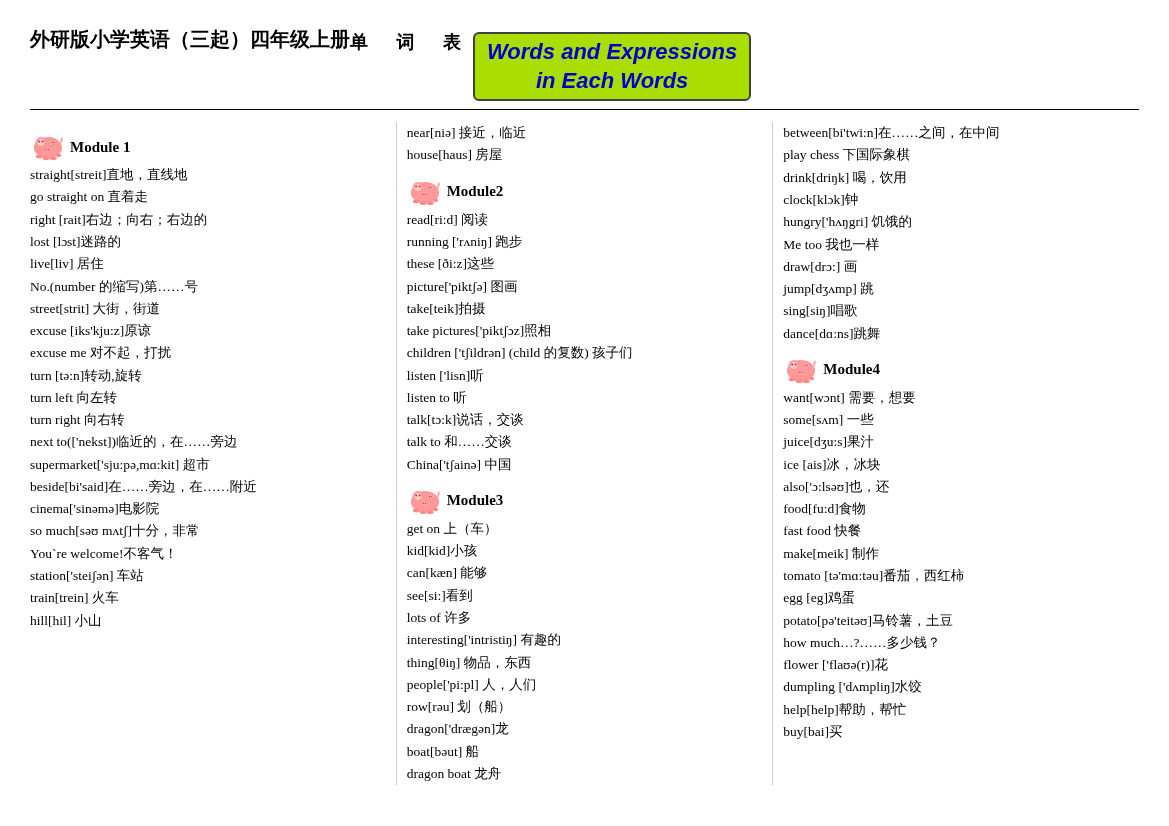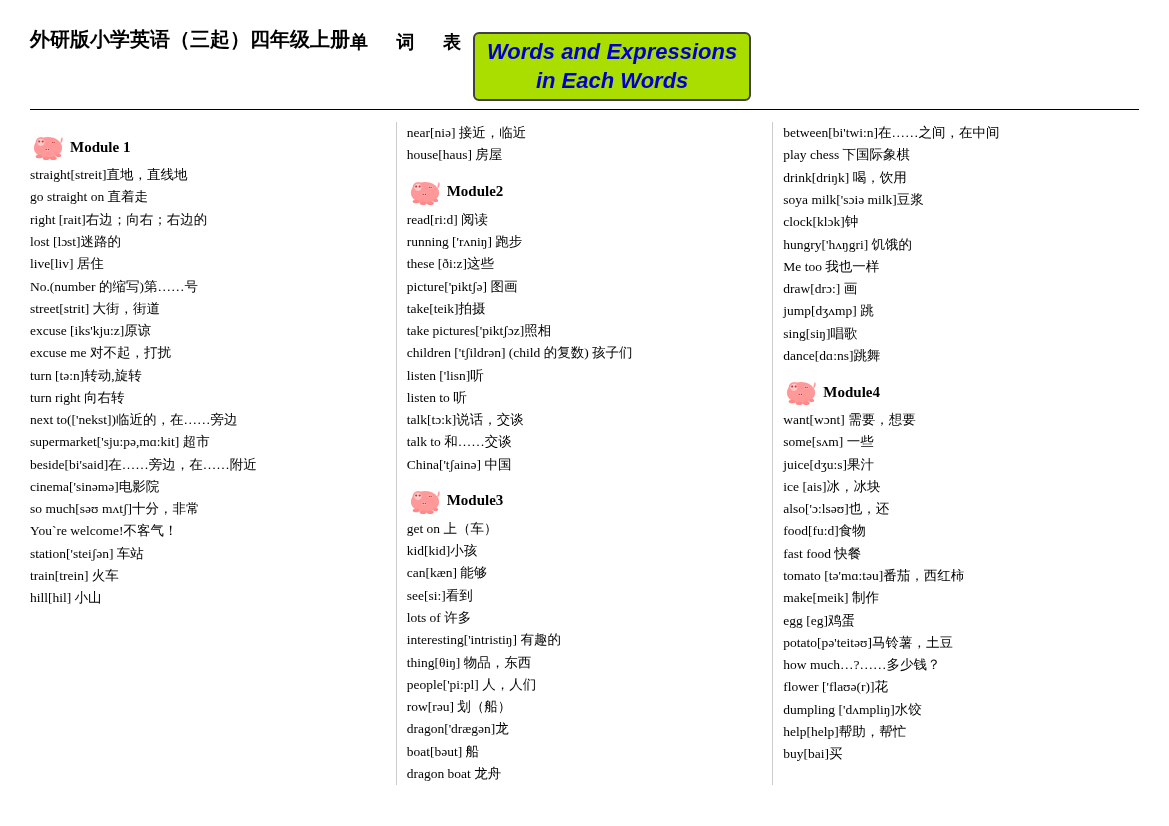--- a/index.html
+++ b/index.html
@@ -139,20 +139,21 @@
         <div class="word-entry">straight[streit]直地，直线地</div>
         <div class="word-entry">go straight on  直着走</div>
         <div class="word-entry">right [rait]右边；向右；右边的</div>
         <div class="word-entry">lost [lɔst]迷路的</div>
         <div class="word-entry">live[liv]  居住</div>
         <div class="word-entry">No.(number 的缩写)第……号</div>
         <div class="word-entry">street[strit]  大街，街道</div>
         <div class="word-entry">excuse [iks'kju:z]原谅</div>
         <div class="word-entry">excuse me  对不起，打扰</div>
         <div class="word-entry">turn [tə:n]转动,旋转</div>
+        <div class="word-entry">turn left  向左转</div>
         <div class="word-entry">turn right  向右转</div>
         <div class="word-entry">next to(['nekst])临近的，在……旁边</div>
         <div class="word-entry">supermarket['sju:pə,mɑ:kit]  超市</div>
         <div class="word-entry">beside[bi'said]在……旁边，在……附近</div>
         <div class="word-entry">cinema['sinəmə]电影院</div>
         <div class="word-entry">so much[səʊ mʌtʃ]十分，非常</div>
         <div class="word-entry">You`re welcome!不客气！</div>
         <div class="word-entry">station['steiʃən]  车站</div>
         <div class="word-entry">train[trein]  火车</div>
         <div class="word-entry">hill[hil]  小山</div>
@@ -239,21 +240,20 @@
         <div class="word-entry">dragon boat  龙舟</div>
 
       </div>
     </div>
 
     <div class="column">
       <div>
         <div class="word-entry">between[bi'twi:n]在……之间，在中间</div>
         <div class="word-entry">play chess  下国际象棋</div>
         <div class="word-entry">drink[driŋk]  喝，饮用</div>
-        <div class="word-entry">soya milk['sɔiə milk]豆浆</div>
         <div class="word-entry">clock[klɔk]钟</div>
         <div class="word-entry">hungry['hʌŋgri]  饥饿的</div>
         <div class="word-entry">Me too  我也一样</div>
         <div class="word-entry">draw[drɔ:]  画</div>
         <div class="word-entry">jump[dʒʌmp]  跳</div>
         <div class="word-entry">sing[siŋ]唱歌</div>
         <div class="word-entry">dance[dɑ:ns]跳舞</div>
       </div>
 
       <div class="module-header">
@@ -279,22 +279,22 @@
         <span>Module4</span>
       </div>
       <div>
         <div class="word-entry">want[wɔnt]  需要，想要</div>
         <div class="word-entry">some[sʌm]  一些</div>
         <div class="word-entry">juice[dʒu:s]果汁</div>
         <div class="word-entry">ice [ais]冰，冰块</div>
         <div class="word-entry">also['ɔ:lsəʊ]也，还</div>
         <div class="word-entry">food[fu:d]食物</div>
         <div class="word-entry">fast food  快餐</div>
+        <div class="word-entry">make[meik]  制作</div>
         <div class="word-entry">tomato [tə'mɑ:təu]番茄，西红柿</div>
-        <div class="word-entry">make[meik]  制作</div>
         <div class="word-entry">egg [eg]鸡蛋</div>
         <div class="word-entry">potato[pə'teitəʊ]马铃薯，土豆</div>
         <div class="word-entry">how much…?……多少钱？</div>
         <div class="word-entry">flower ['flaʊə(r)]花</div>
         <div class="word-entry">dumpling ['dʌmpliŋ]水饺</div>
         <div class="word-entry">help[help]帮助，帮忙</div>
         <div class="word-entry">buy[bai]买</div>
       </div>
 
     </div>

